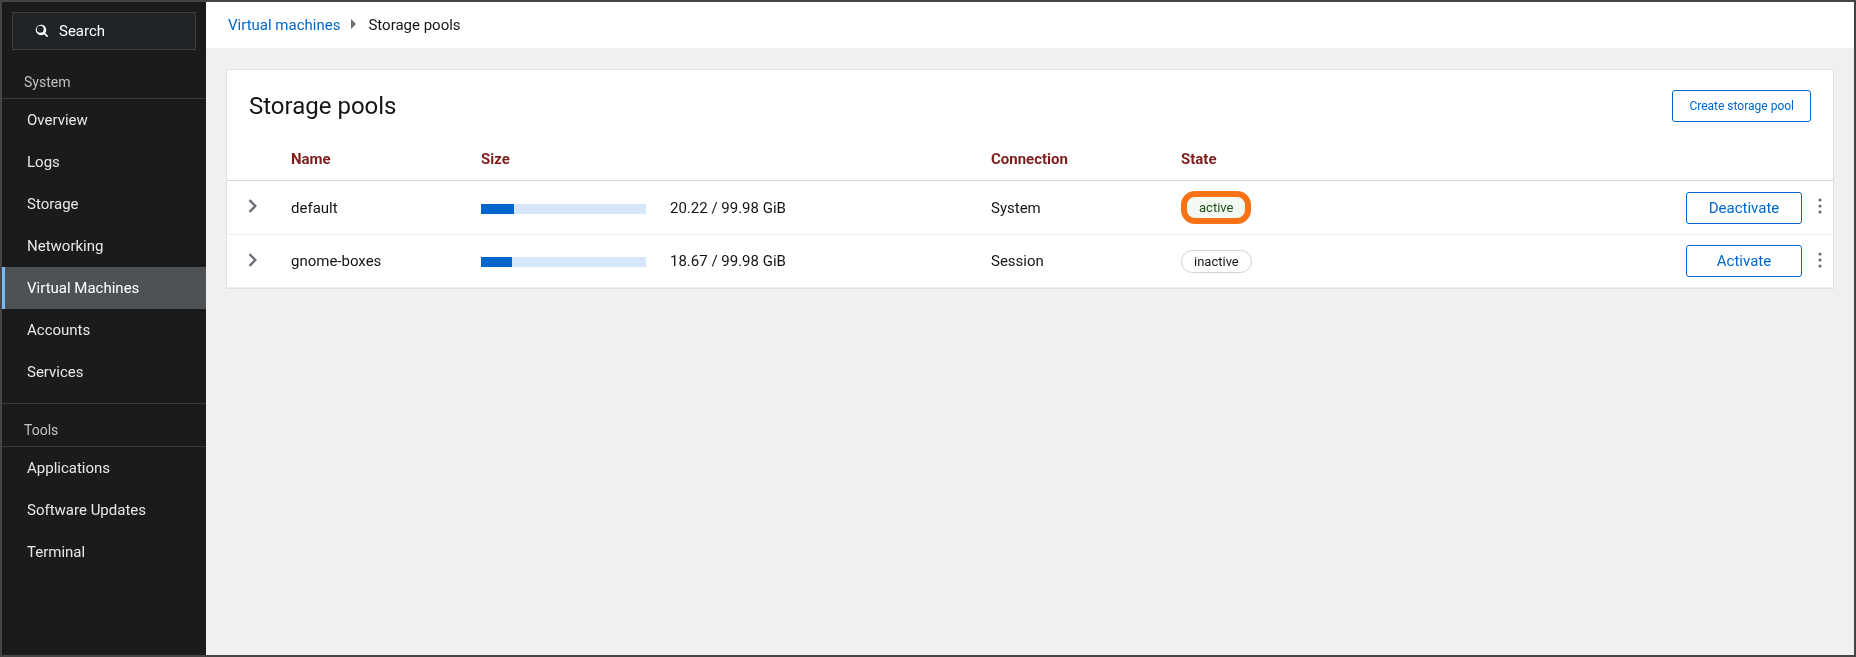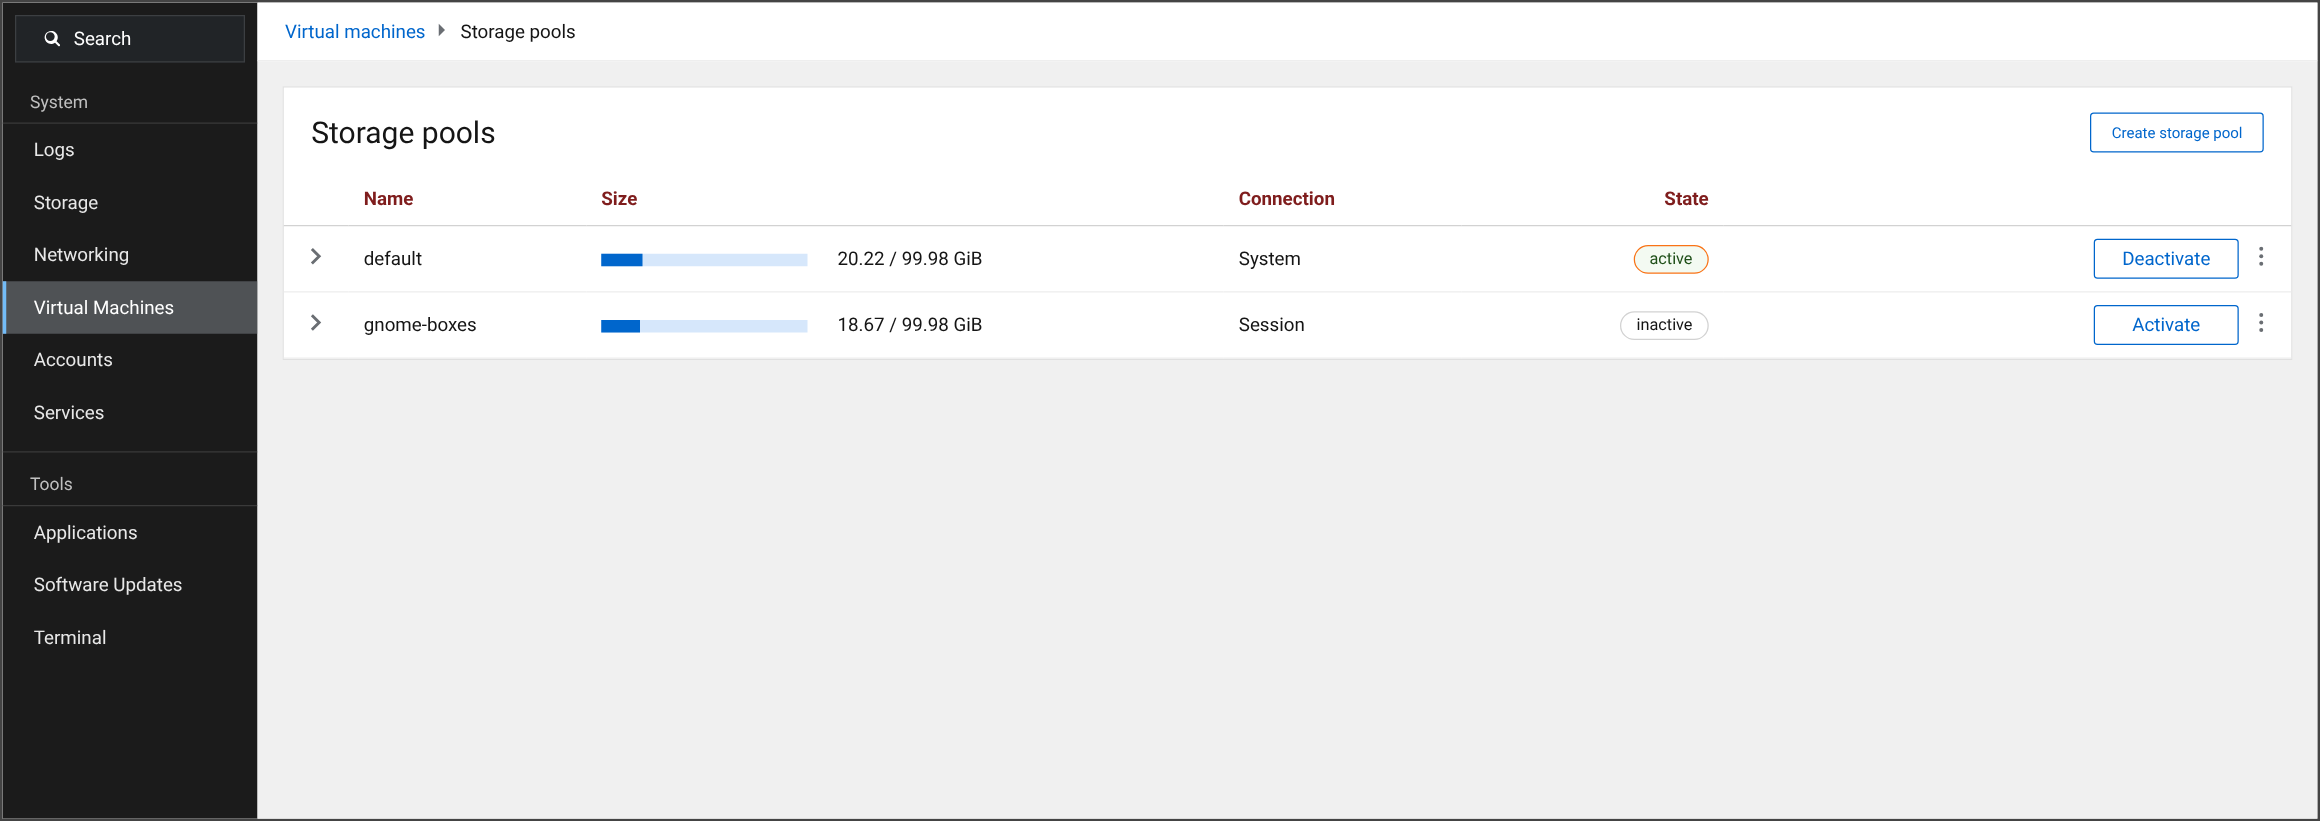--- a/index.html
+++ b/index.html
@@ -141,22 +141,22 @@
       padding: 10px 12px;
       border-bottom: 1px solid #ededed;
       font-size: 15px;
       color: #151515;
       vertical-align: middle;
     }
     .table .col-expand { width: 52px; text-align: center; }
     .table .col-name   { width: 190px; }
     .table .col-size   { width: 510px; }
     .table .col-conn   { width: 190px; }
-    .table .col-state  { width: 210px; text-align: right; }
-    .table .col-act    { text-align: right; padding-right: 16px; }
+    .table .col-state  { width: 210px; }
+    .table .col-act    { text-align: right; padding-right: 5px; }
     .expand-btn {
       border: none;
       background: none;
       cursor: pointer;
       padding: 6px;
       color: #6a6e73;
     }
     .expand-btn svg {
       width: 10px;
       height: 14px;
@@ -178,21 +178,21 @@
       color: #151515;
     }
     .badge {
       display: inline-block;
       border-radius: 14px;
       padding: 3px 12px;
       font-size: 13px;
     }
     .badge-active {
       background: #f3faf2;
-      border: 1px solid #f97316;
+      border: 6px solid #f97316;
       color: #1e4f18;
     }
     .badge-inactive {
       background: #fff;
       border: 1px solid #d2d2d2;
       color: #151515;
     }
     .row-actions {
       display: inline-flex;
       align-items: center;
@@ -227,20 +227,21 @@
 
 <nav class="sidebar">
   <div class="search-box">
     <svg viewBox="0 0 16 16">
         <path d="M11.7 10.3a6 6 0 1 0-1.4 1.4l3 3a1 1 0 0 0 1.4-1.4l-3-3zM2 6a4 4 0 1 1 8 0 4 4 0 0 1-8 0z"></path>
       </svg>
     <span>Search</span>
   </div>
   <div id="nav-sections">
       <div class="nav-section-label">System</div>
+      <a class="nav-item">Overview</a>
       <a class="nav-item">Logs</a>
       <a class="nav-item">Storage</a>
       <a class="nav-item">Networking</a>
       <a class="nav-item active">Virtual Machines</a>
       <a class="nav-item">Accounts</a>
       <a class="nav-item">Services</a>
       <div class="nav-divider"></div>
       <div class="nav-section-label">Tools</div>
       <a class="nav-item">Applications</a>
       <a class="nav-item">Software Updates</a>

